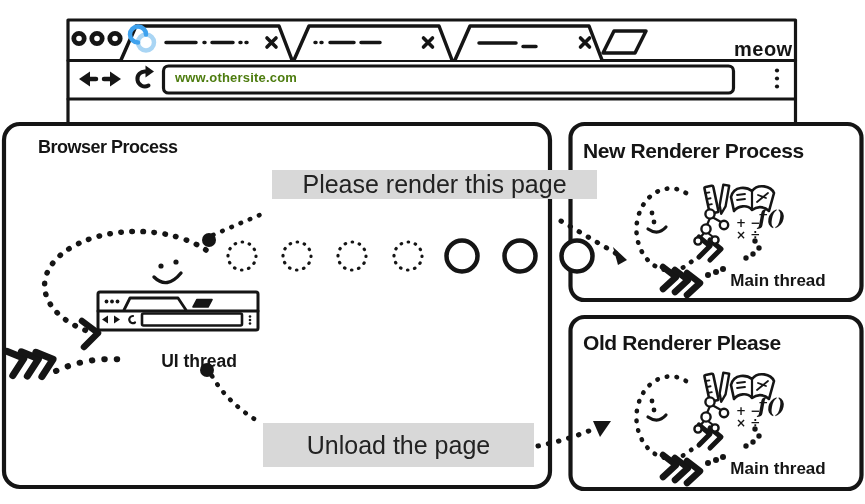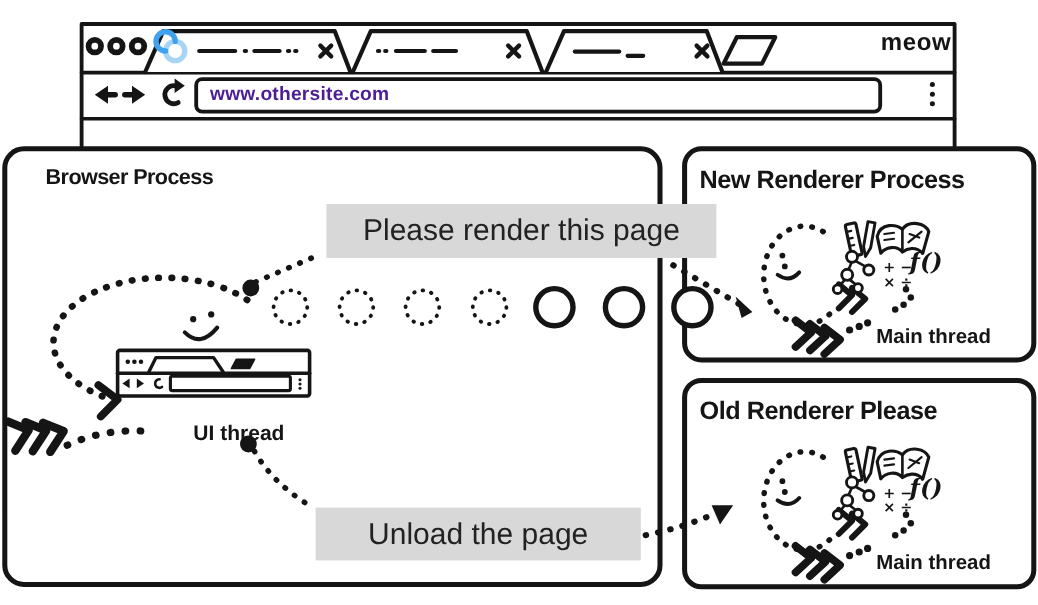--- a/index.html
+++ b/index.html
@@ -6,21 +6,21 @@
   .canvas{position:relative;width:865px;height:504px;background:#fff;overflow:hidden;
           font-family:"Liberation Sans",sans-serif;color:#151515;}
   .canvas svg{position:absolute;left:0;top:0;}
   .ov{position:absolute;white-space:nowrap;}
   .title-lg{font-size:18px;font-weight:bold;letter-spacing:-.5px;}
   .title-md{font-size:21px;font-weight:bold;letter-spacing:-.4px;}
   .msg{background:#d8d8d8;color:#222;font-size:25px;text-align:center;
        display:flex;align-items:center;justify-content:center;}
   .thread{font-size:17px;font-weight:600;text-align:center;margin-top:16px;}
   .logo{font-size:20px;font-weight:bold;letter-spacing:.5px;}
-  .url{font-size:16px;font-weight:600;letter-spacing:.2px;color:#4c1d95;}
+  .url{font-size:13px;font-weight:600;letter-spacing:.2px;color:#4d7c0f;}
   text.math{font-family:"DejaVu Sans",sans-serif;font-size:12px;font-weight:bold;}
   text.fn{font-family:"DejaVu Serif",serif;font-size:20px;font-style:italic;font-weight:bold;}
 </style>
 </head>
 <body>
 
 <div class="canvas">
 <svg width="865" height="504" viewBox="0 0 865 504">
   <g stroke="#151515" fill="none" stroke-linecap="round" stroke-linejoin="round">
 
@@ -196,26 +196,26 @@
               <circle cx="126" cy="78" r="2.7"></circle>
         </g>
       </g>
     </defs>
 
     <use href="#rcluster" x="620" y="180"></use>
     <use href="#rcluster" x="620" y="368"></use>
   </g>
 </svg>
 
-<div class="ov logo" style="left:734px;top:25px;">meow</div>
+<div class="ov logo" style="left:734px;top:38px;">meow</div>
 <div class="ov url" style="left:175px;top:70px;">www.othersite.com</div>
 
 <div class="ov title-lg" style="left:38px;top:137px;">Browser Process</div>
 <div class="ov title-md" style="left:583px;top:139px;">New Renderer Process</div>
 <div class="ov title-md" style="left:583px;top:331px;">Old Renderer Please</div>
 
-<div class="ov msg" style="left:272px;top:170px;width:325px;height:45px;">Please render this page</div>
+<div class="ov msg" style="left:272px;top:170px;width:325px;height:29px;">Please render this page</div>
 <div class="ov msg" style="left:263px;top:423px;width:271px;height:44px;">Unload the page</div>
 
 <div class="ov thread" style="left:125px;top:335px;width:112px;font-size:17.5px;text-align:right;">UI thread</div>
 <div class="ov thread" style="left:722px;top:255px;width:112px;">Main thread</div>
 <div class="ov thread" style="left:722px;top:443px;width:112px;">Main thread</div>
 </div>
 
 </body></html>

